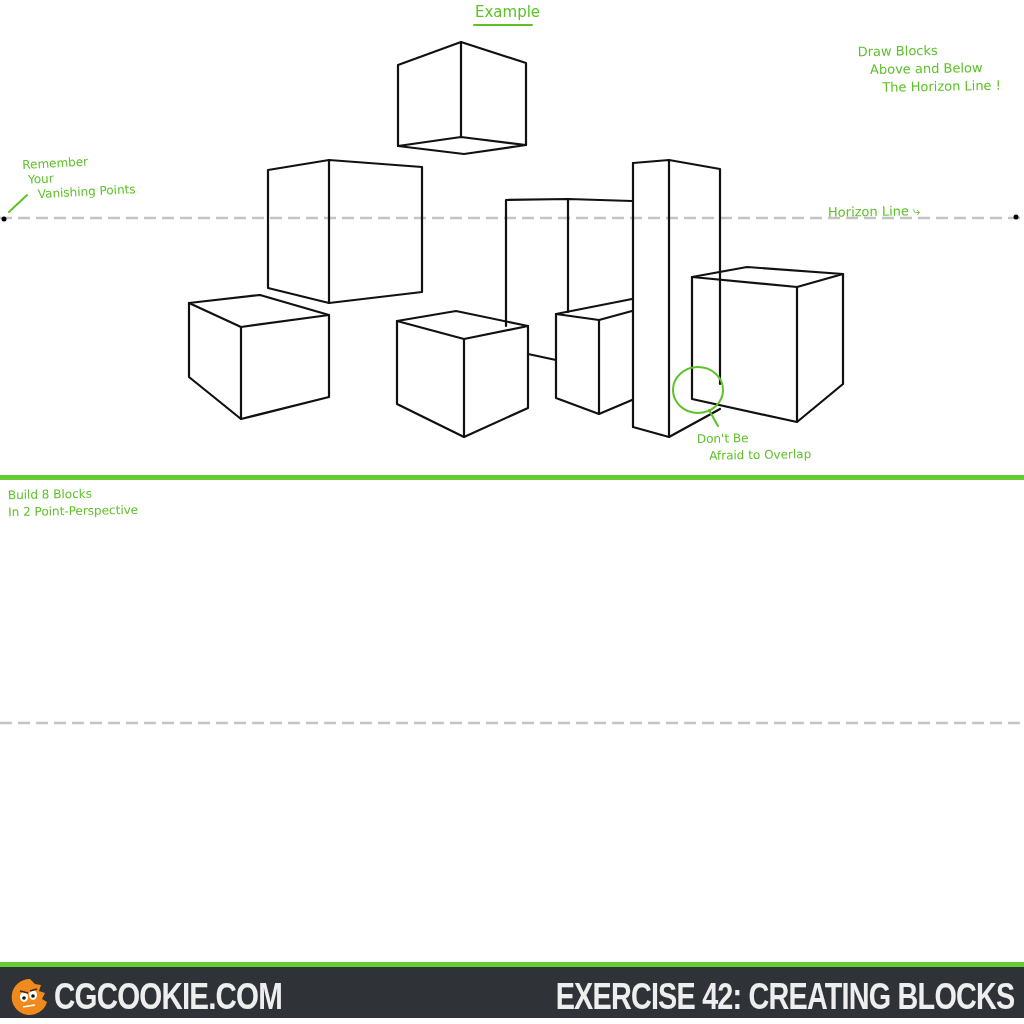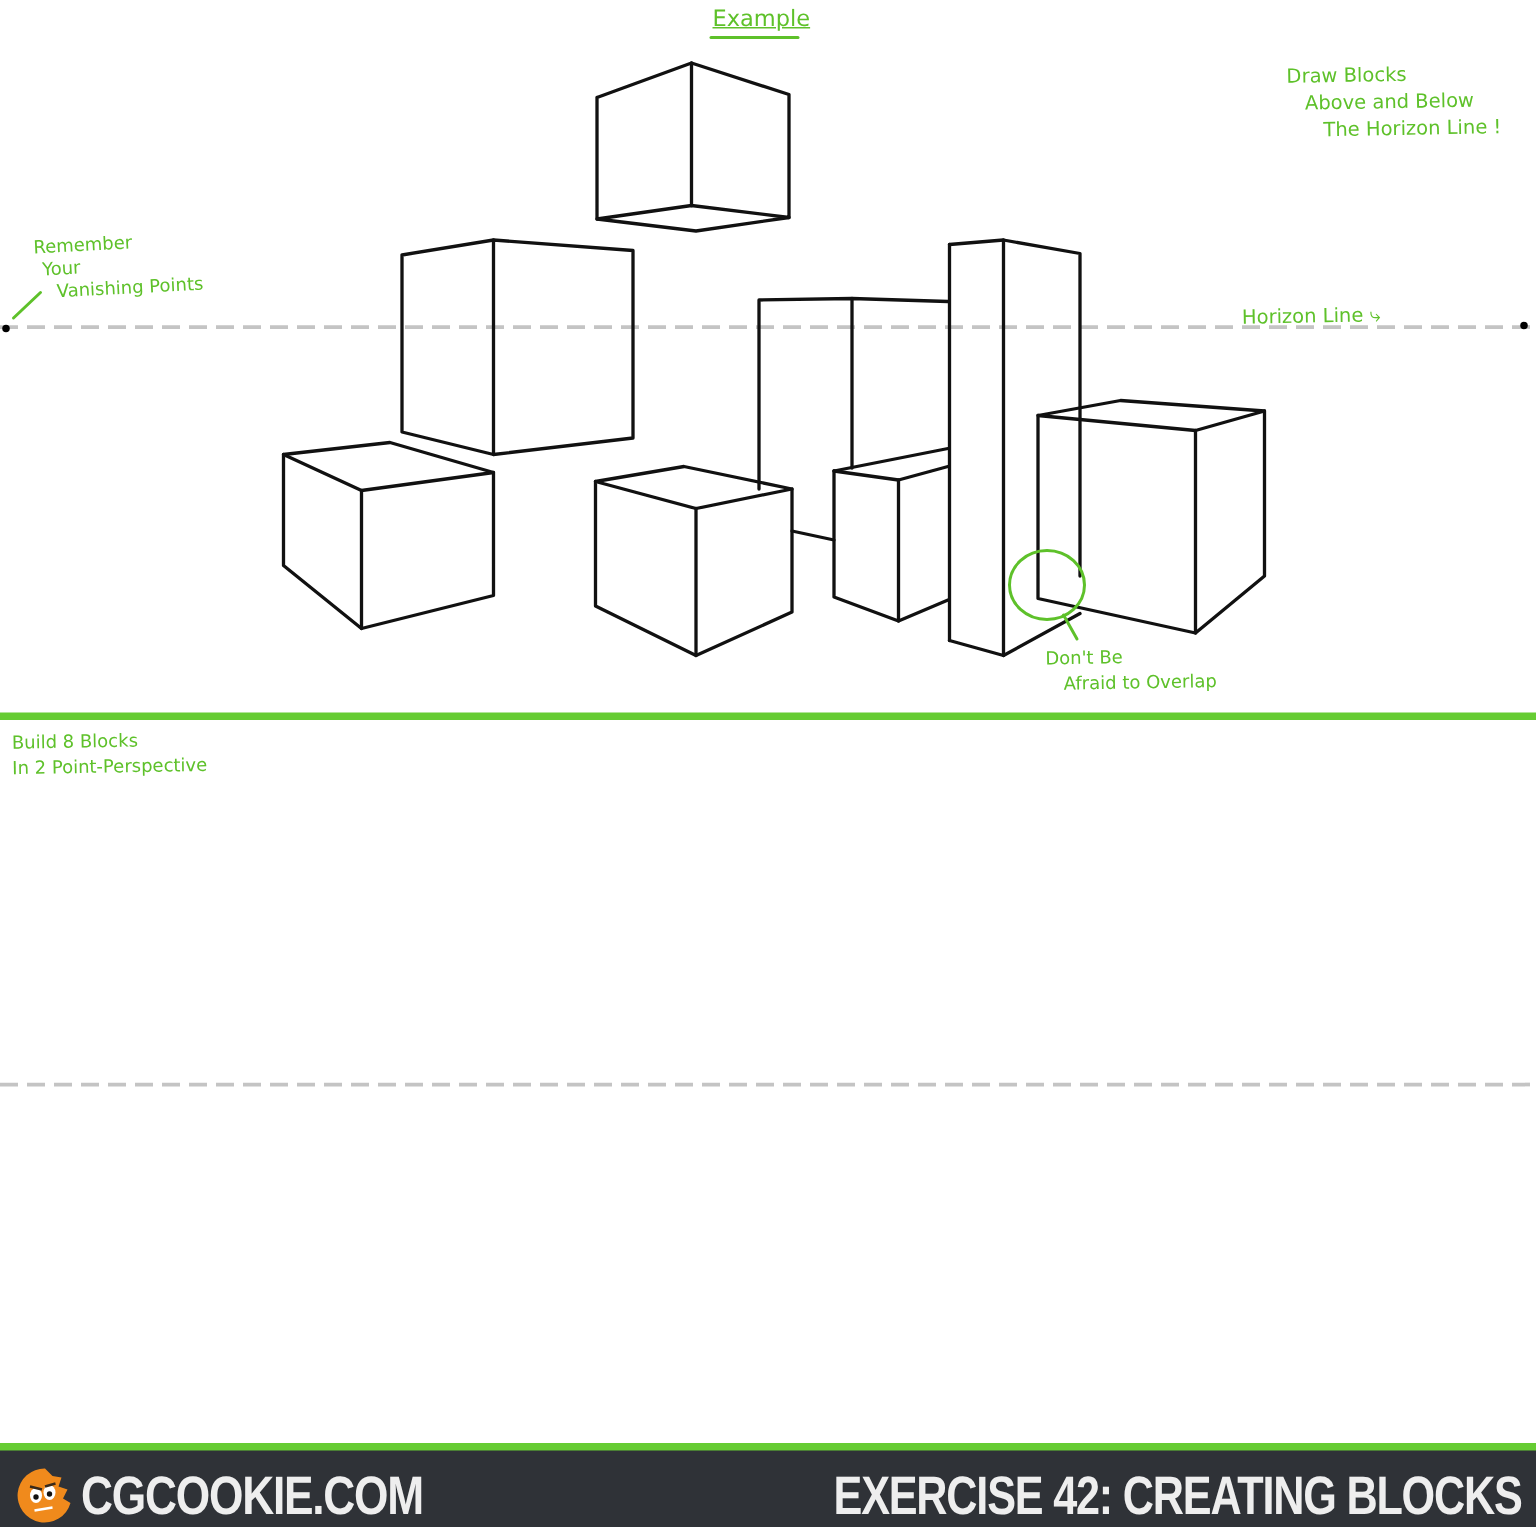--- a/index.html
+++ b/index.html
@@ -117,21 +117,21 @@
     </g>
 
     <g fill="none" stroke="#5ec12a" stroke-width="2" stroke-linecap="round">
       <line x1="9" y1="212" x2="27" y2="195"></line>
       <ellipse cx="698" cy="390" rx="25" ry="23"></ellipse>
       <line x1="709" y1="410" x2="718" y2="426"></line>
       <line x1="474" y1="25" x2="532" y2="25"></line>
     </g>
   </svg>
 
-  <div class="note" style="left:475px;top:3px;font-size:15px;transform:none;text-decoration:underline;">Example</div>
+  <div class="note" style="left:475px;top:3px;font-size:15px;transform:none;">Example</div>
 
   <div class="note note-draw">
     <span>Draw Blocks</span>
     <span>Above and Below</span>
     <span>The Horizon Line !</span>
   </div>
 
   <div class="note note-remember">
     <span>Remember</span>
     <span>Your</span>

